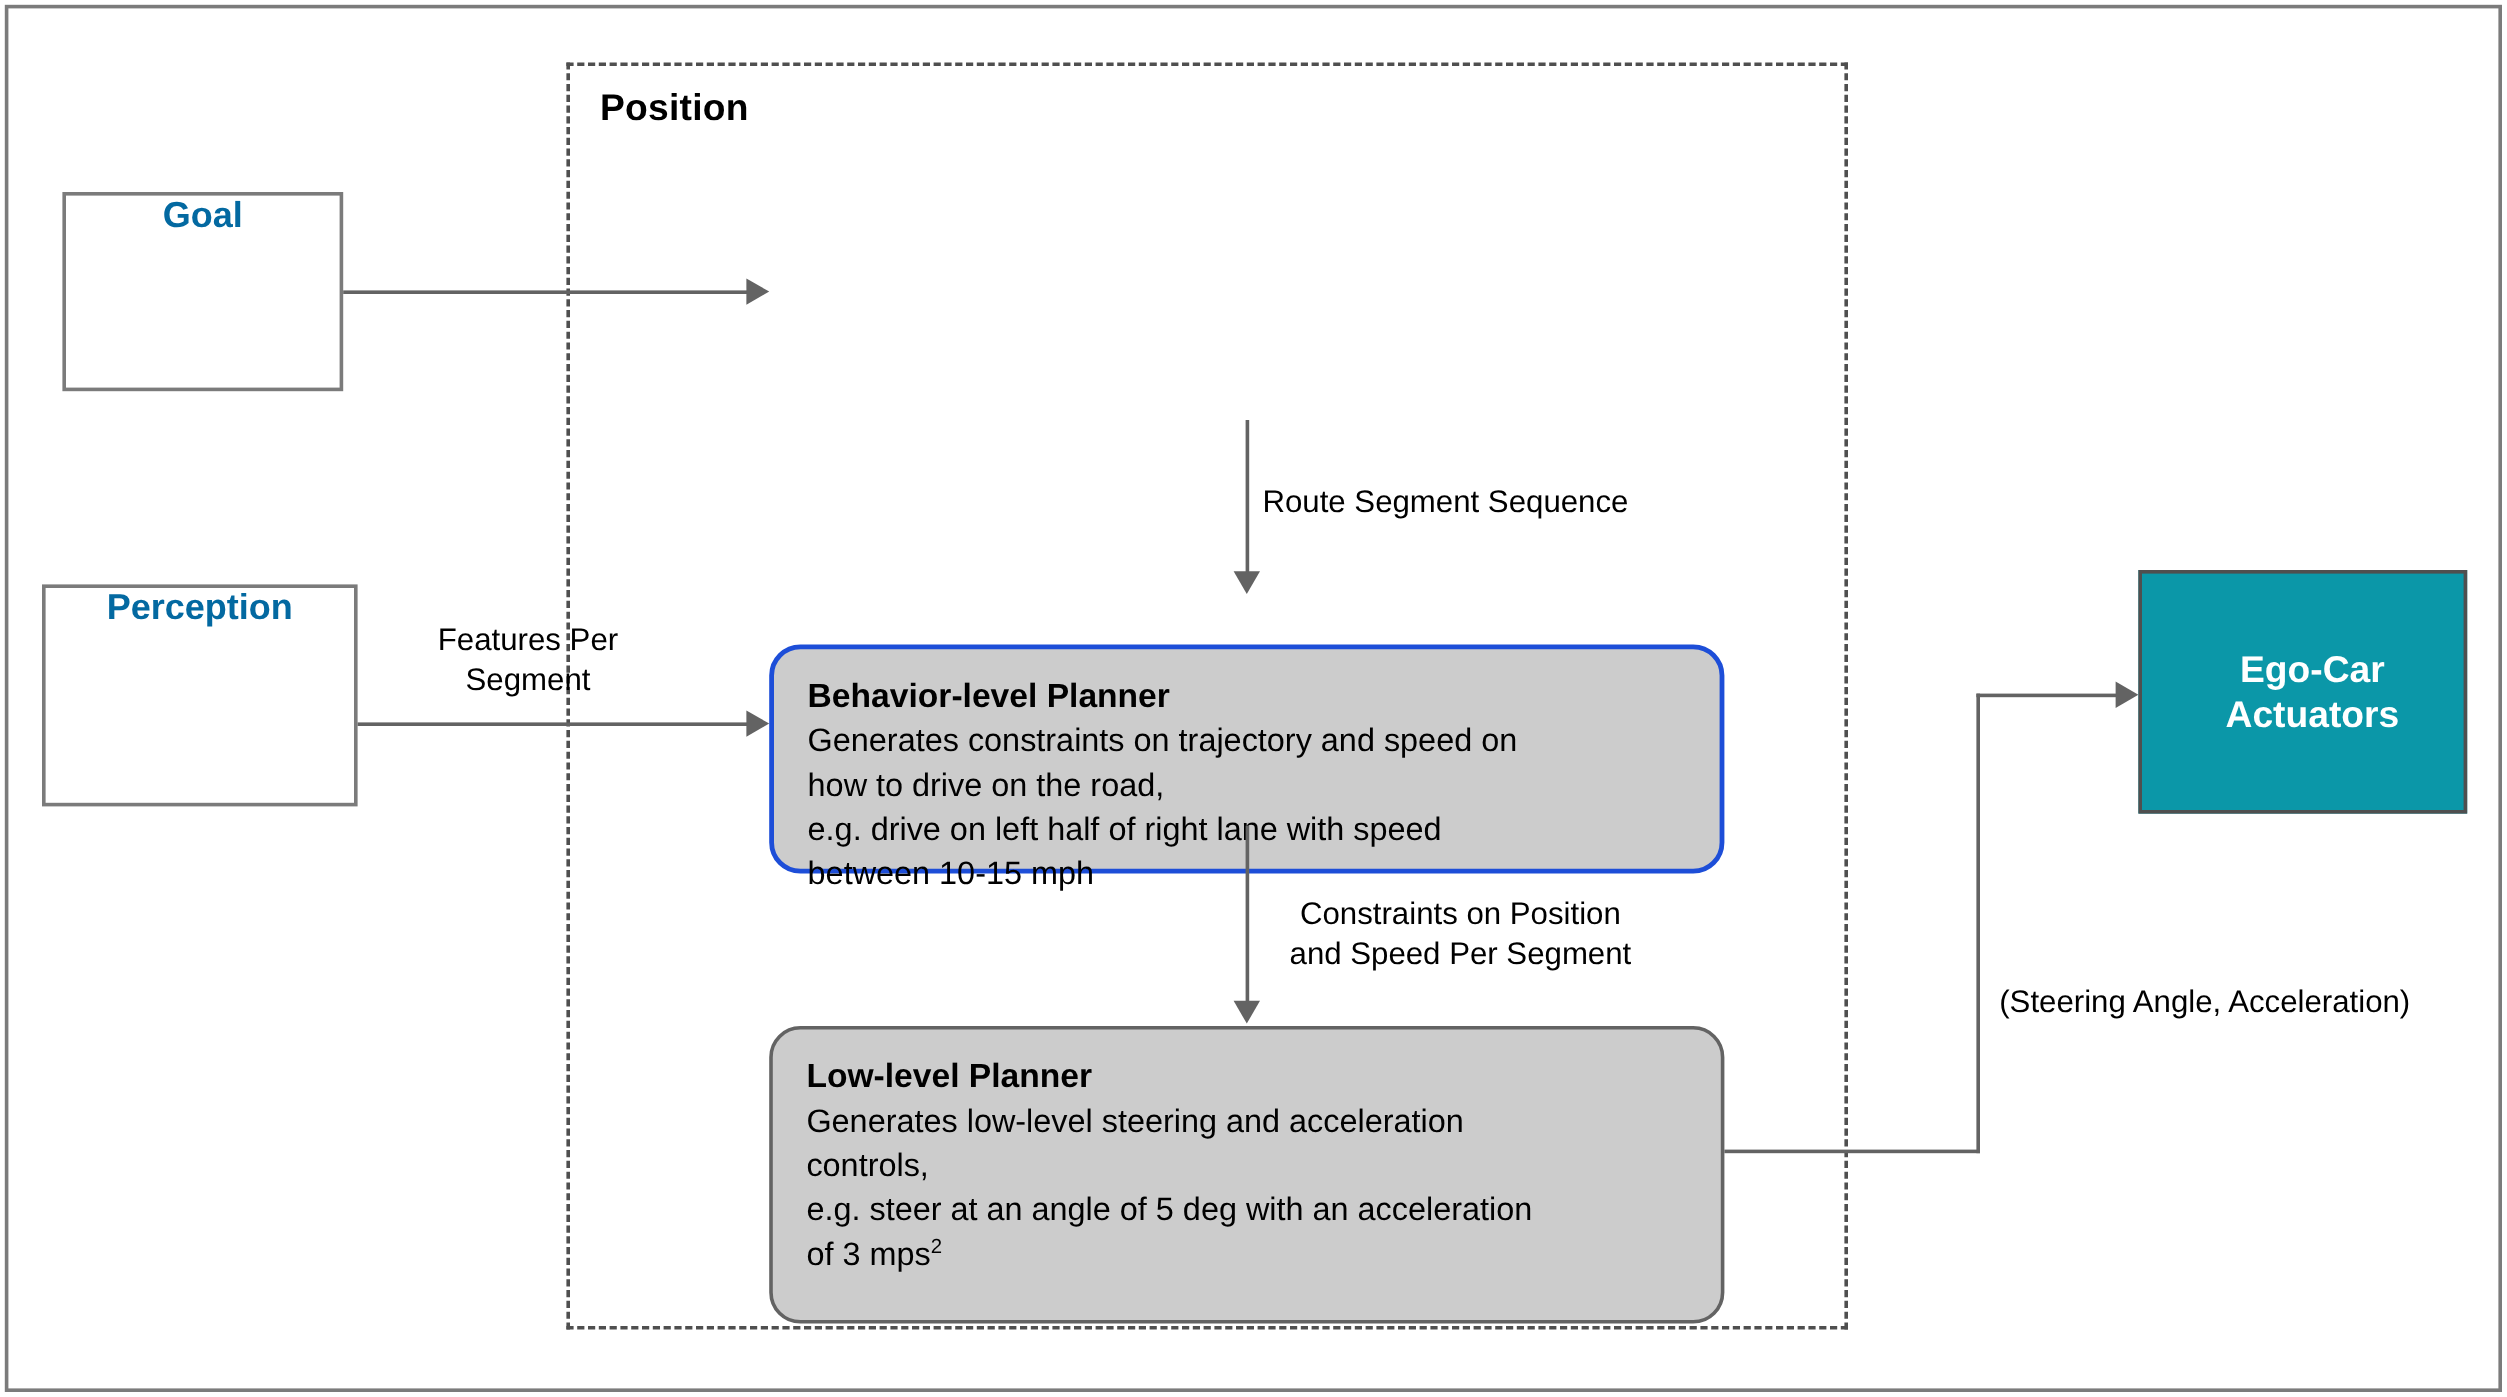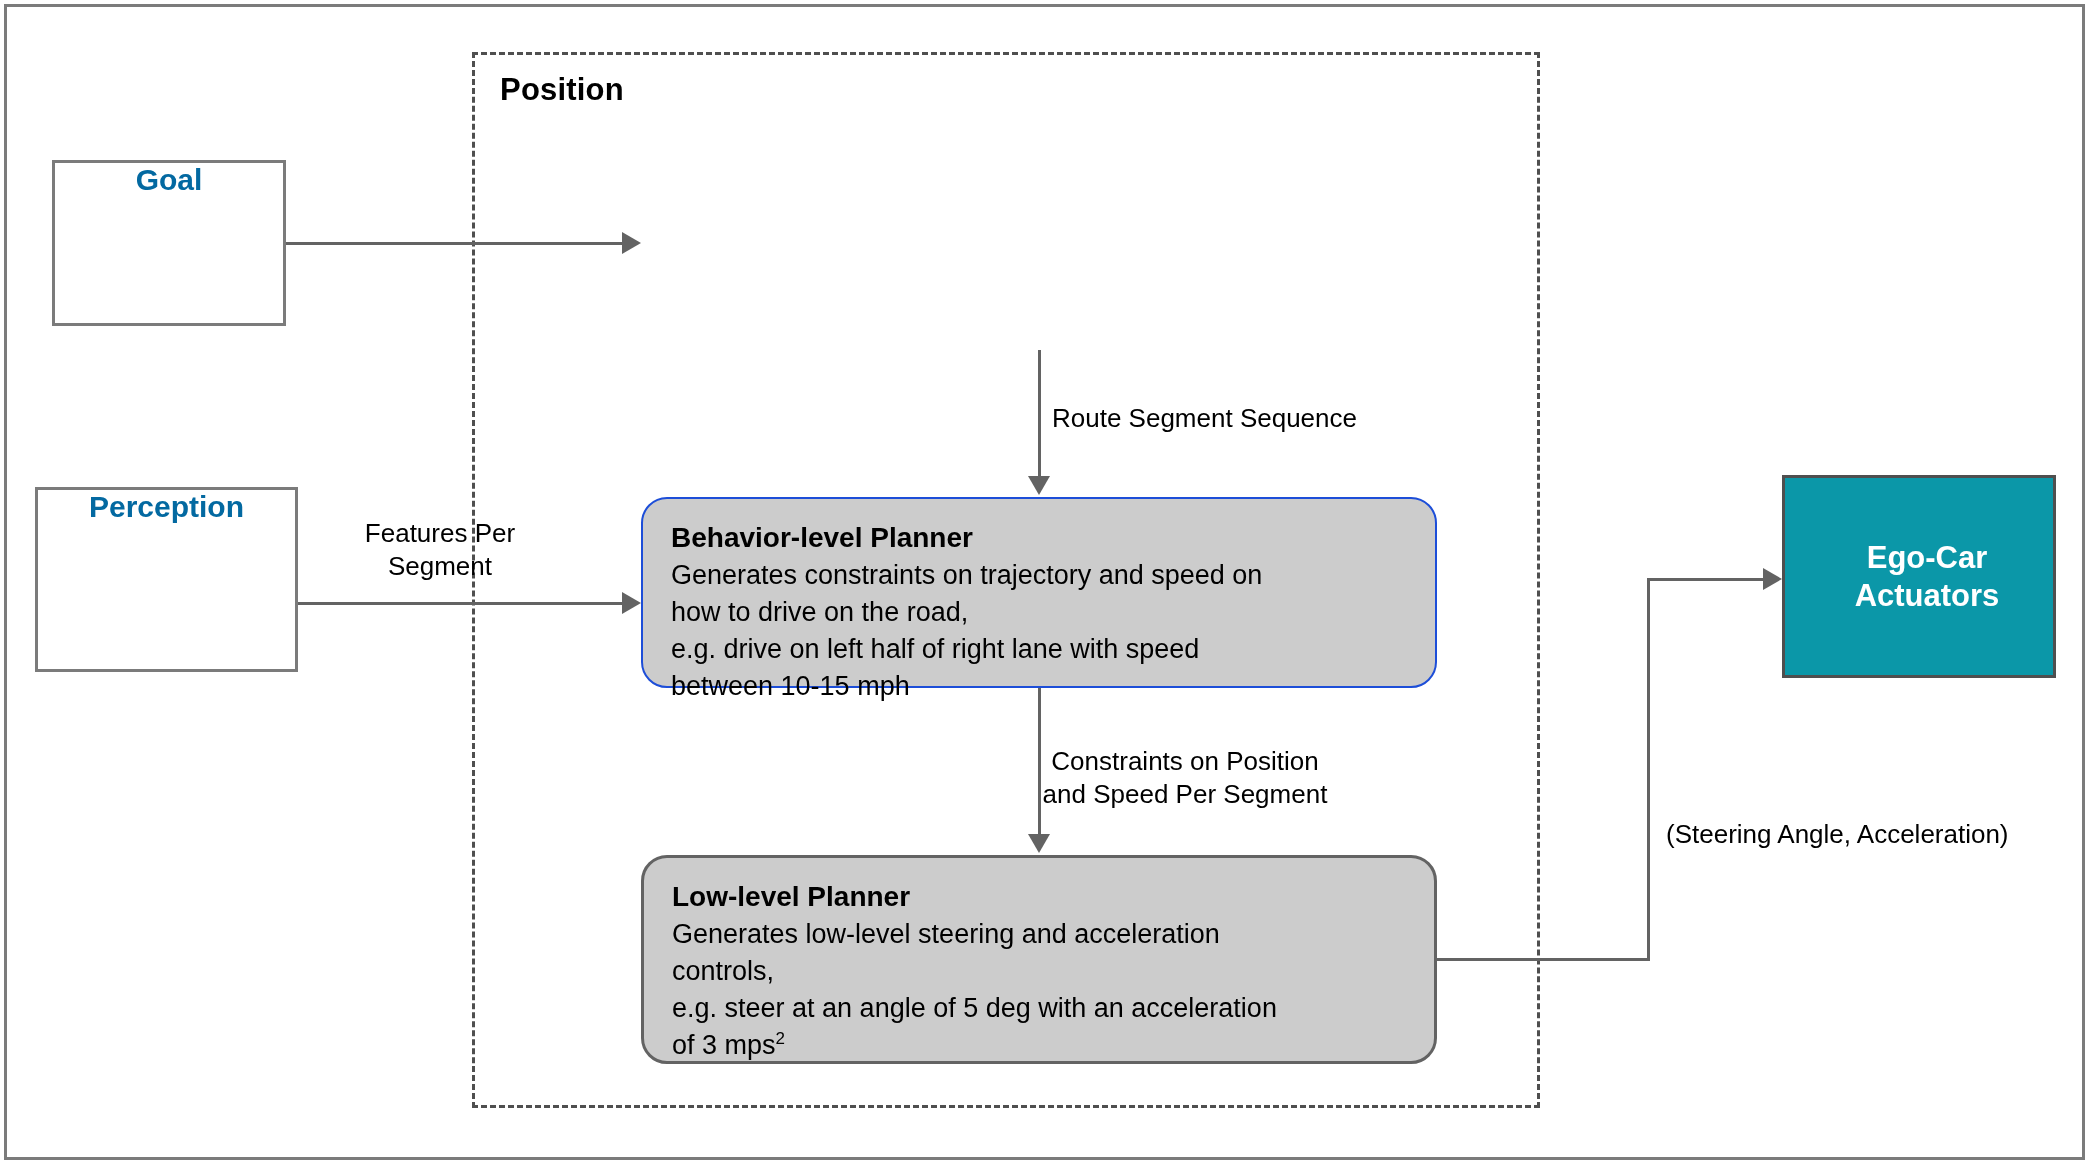--- a/index.html
+++ b/index.html
@@ -92,21 +92,21 @@
   
   .round-box {
     position: absolute;
     background: #cccccc;
     border-radius: 26px;
     box-sizing: border-box;
     padding: 22px 26px 18px 28px;
     color: #000000;
   }
   .round-box.thin { border: 3px solid #636363; }
-  .round-box.thick { border: 2px solid #1d4ed8; }
+  .round-box.thick { border: 4px solid #1d4ed8; margin-top: 40px; }
   .rb-title {
     font-size: 28px;
     font-weight: bold;
     line-height: 1.2;
     margin-bottom: 2px;
   }
   .rb-body {
     font-size: 27px;
     line-height: 1.38;
     white-space: pre-line;
@@ -122,21 +122,21 @@
   #node-behavior {
     left: 641px;
     top: 497px;
     width: 796px;
     height: 191px;
   }
   #node-low {
     left: 641px;
     top: 855px;
     width: 796px;
-    height: 209px;
+    height: 248px;
   }
   .sup { font-size: 17px; vertical-align: super; }
 
   
   .ln-h, .ln-v {
     position: absolute;
     background: #636363;
   }
   .ln-h { height: 3px; }
   .ln-v { width: 3px; }
@@ -210,21 +210,21 @@
   <div class="arrow-r" style="left:622px; top:592px;"></div>
   <div class="edge-label center" style="left:320px; top:517px; width:240px;">Features Per
 Segment</div>
 
   <div class="ln-v" style="left:1038px; top:350px; width:3px; height:128px;"></div>
   <div class="arrow-d" style="left:1028px; top:476px;"></div>
   <div class="edge-label" style="left:1052px; top:402px;">Route Segment Sequence</div>
 
   <div class="ln-v" style="left:1038px; top:688px; width:3px; height:148px;"></div>
   <div class="arrow-d" style="left:1028px; top:834px;"></div>
-  <div class="edge-label center" style="left:1020px; top:745px; width:330px;">Constraints on Position
+  <div class="edge-label center" style="left:1052px; top:745px; width:330px;">Constraints on Position
 and Speed Per Segment</div>
 
   <div class="ln-h" style="left:1437px; top:958px; width:213px;"></div>
   <div class="ln-v" style="left:1647px; top:578px; width:3px; height:383px;"></div>
   <div class="ln-h" style="left:1647px; top:578px; width:117px;"></div>
   <div class="arrow-r" style="left:1763px; top:568px;"></div>
   <div class="edge-label" style="left:1666px; top:818px;">(Steering Angle, Acceleration)</div>
 
 </div>
 

